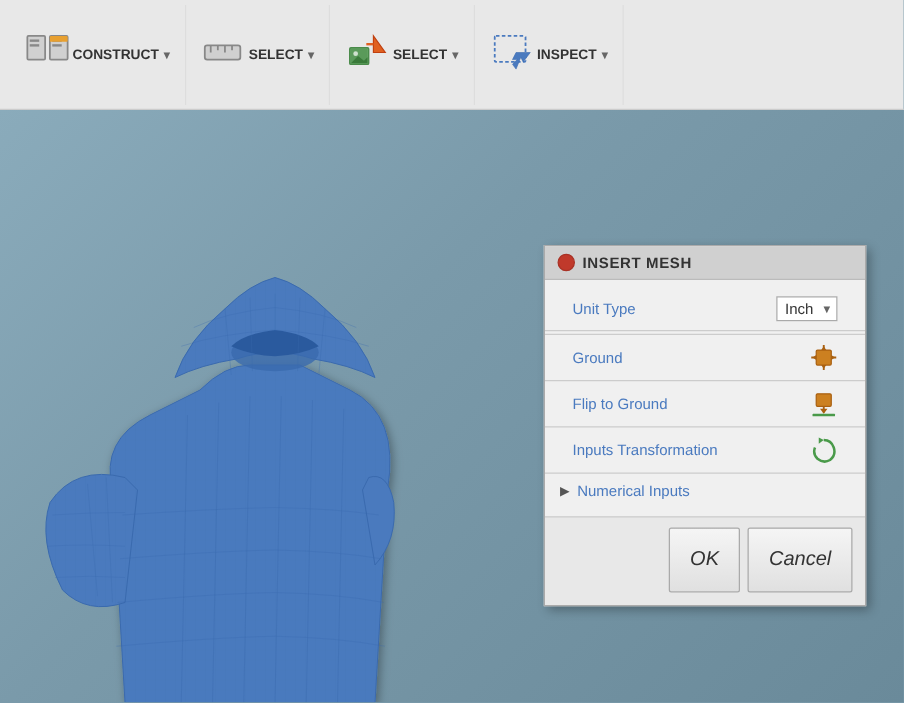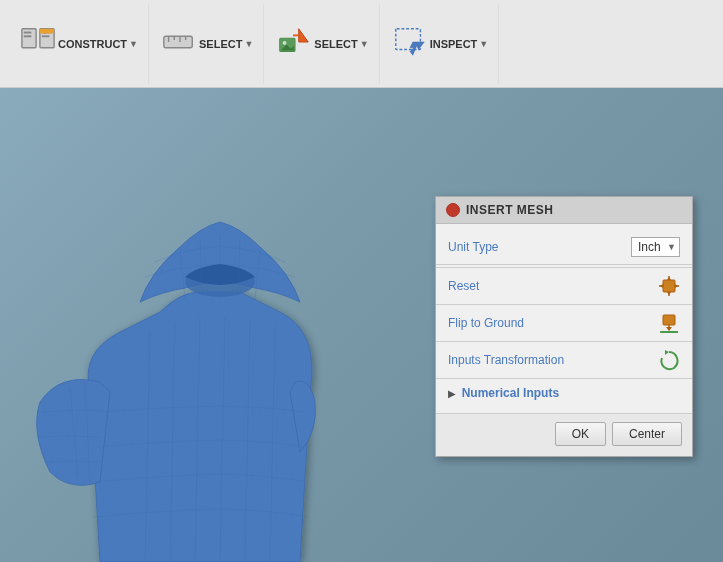--- a/index.html
+++ b/index.html
@@ -111,21 +111,21 @@
       text-align: center;
     }
 
     .dialog-body {
       padding: 8px 0;
     }
 
     .dialog-row {
       display: flex;
       align-items: center;
-      padding: 5px 12px;
+      padding: 5px 22px;
       justify-content: space-between;
     }
 
     .dialog-row-label {
       color: #4a7abf;
       font-size: 12px;
       cursor: default;
     }
 
     .dialog-row-control {
@@ -185,40 +185,40 @@
     }
 
     .expand-arrow {
       color: #555;
       font-size: 10px;
     }
 
     .numerical-label {
       color: #4a7abf;
       font-size: 12px;
-      font-weight: bold;
     }
 
     .dialog-footer {
       display: flex;
       justify-content: flex-end;
       gap: 6px;
       padding: 8px 10px 10px;
       border-top: 1px solid #ccc;
       background: #e8e8e8;
     }
 
     .dialog-btn {
-      padding: 4px 16px;
-      font-size: 12px;
+      padding: 16px 16px;
+      font-size: 16px;
       border: 1px solid #aaa;
       background: linear-gradient(to bottom, #f5f5f5, #e0e0e0);
       cursor: pointer;
       border-radius: 2px;
       color: #333;
+      font-style: italic;
     }
 
     
     .tb-construct svg, .tb-inspect svg, .tb-insert svg, .tb-select svg {
       width: 36px;
       height: 36px;
     }
   </style>
 </head>
 <body>
@@ -374,21 +374,21 @@
           </div>
         </div>
       </div>
 
       <div class="separator"></div>
 
 
       <div class="separator"></div>
 
       <div class="dialog-row">
-        <span class="dialog-row-label">Reset</span>
+        <span class="dialog-row-label">Ground</span>
         <div class="action-icon">
           <svg width="22" height="22" viewBox="0 0 22 22" xmlns="http://www.w3.org/2000/svg">
 
             <rect x="5" y="5" width="12" height="12" rx="1" fill="#cc8020" stroke="#aa6010" stroke-width="1"></rect>
             <line x1="11" y1="1" x2="11" y2="5" stroke="#aa6010" stroke-width="1.5" marker-end="url(#ah)"></line>
             <line x1="11" y1="17" x2="11" y2="21" stroke="#aa6010" stroke-width="1.5"></line>
             <line x1="1" y1="11" x2="5" y2="11" stroke="#aa6010" stroke-width="1.5"></line>
             <line x1="17" y1="11" x2="21" y2="11" stroke="#aa6010" stroke-width="1.5"></line>
 
             <polygon points="11,2 9,5 13,5" fill="#aa6010"></polygon>
@@ -431,17 +431,17 @@
 
       <div class="numerical-inputs-row">
         <span class="expand-arrow">▶</span>
         <span class="numerical-label">Numerical Inputs</span>
       </div>
 
     </div>
 
     <div class="dialog-footer">
       <button class="dialog-btn">OK</button>
-      <button class="dialog-btn">Center</button>
+      <button class="dialog-btn">Cancel</button>
     </div>
   </div>
 
 </div>
 
 </body></html>

